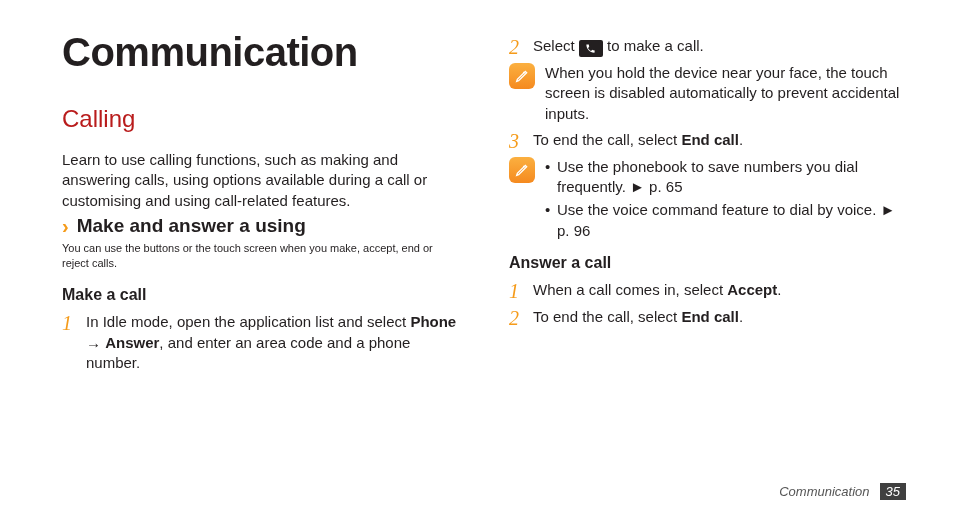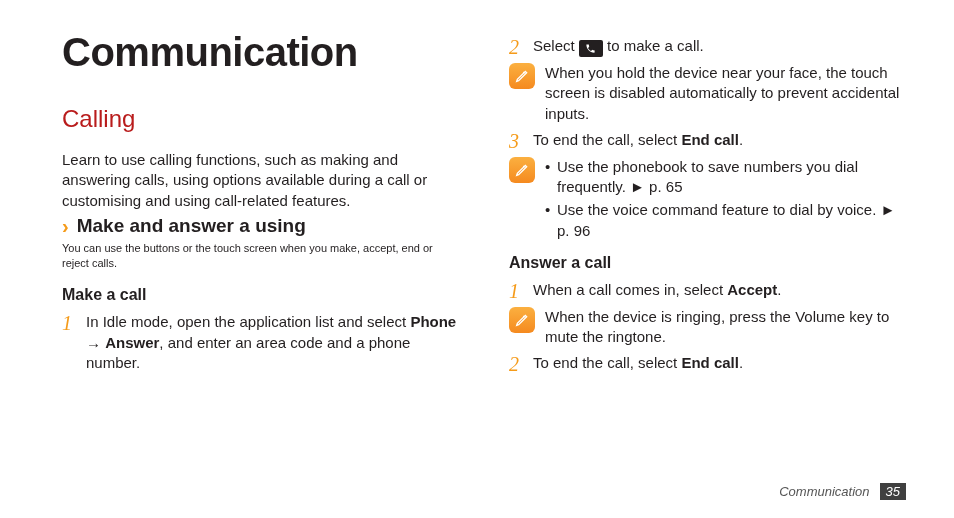--- a/index.html
+++ b/index.html
@@ -191,29 +191,20 @@
 
     <h4 class="minor">Answer a call</h4>
 
     <div class="step">
       <div class="step-num">1</div>
       <div class="step-body">
         <span>When a call comes in, select </span><b>Accept</b><span>.</span>
       </div>
     </div>
 
-    <div class="note">
-      <div class="note-icon">
-        <svg viewBox="0 0 24 24" fill="none" stroke="#fff" stroke-width="2">
-            <path d="M4 20l3-1 12-12-2-2L5 17l-1 3z"></path>
-            <path d="M14 6l2 2"></path>
-          </svg>
-      </div>
-      <div class="note-body">When the device is ringing, press the Volume key to mute the ringtone.</div>
-    </div>
 
     <div class="step">
       <div class="step-num">2</div>
       <div class="step-body">
         <span>To end the call, select </span><b>End call</b><span>.</span>
       </div>
     </div>
   </div>
 </div>
 

